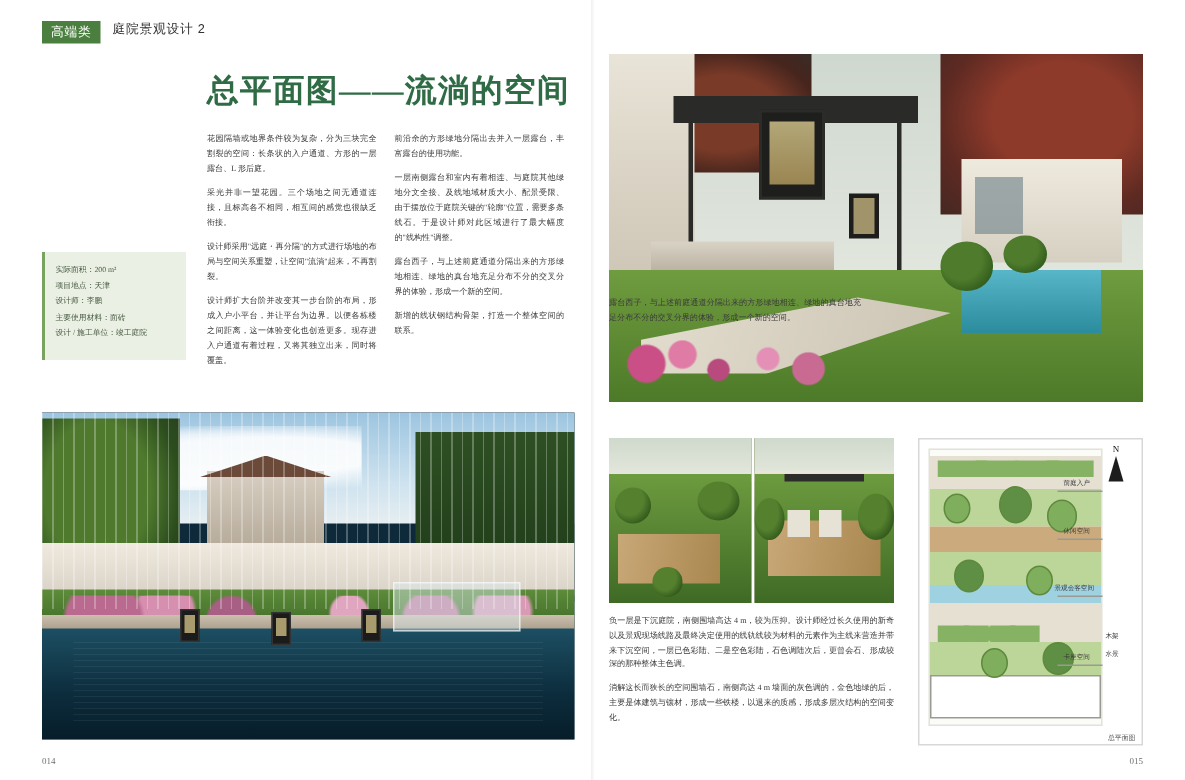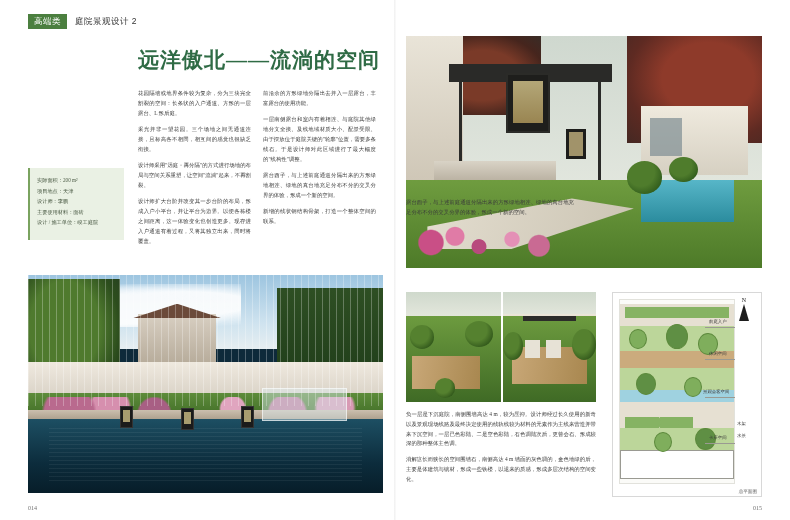--- a/index.html
+++ b/index.html
@@ -12,21 +12,21 @@
     position:relative;
   }
   .spread { position:absolute; inset:0; background:#fff; }
   
   .gutter {
     position:absolute; left:394px; top:0; width:2px; height:520px;
     background:linear-gradient(to right, rgba(0,0,0,0.06), rgba(0,0,0,0.02));
   }
 
   
-  .hdr { position:absolute; left:28px; top:14px; display:flex; align-items:center; gap:8px; }
+  .hdr { position:absolute; left:28px; top:14px; display:flex; align-items:flex-start; gap:8px; }
   .hdr-badge {
     background:#4b7f3f; color:#fff; font-size:8.5px; letter-spacing:.5px;
     padding:3px 6px 3px 6px; line-height:1.1;
   }
   .hdr-label { font-size:8.5px; color:#333; letter-spacing:.5px; }
 
   
   .title {
     position:absolute; left:138px; top:46px; width:245px;
     font-size:21px; color:#2f6b45; letter-spacing:1px; font-weight:bold;
@@ -214,21 +214,21 @@
 </head>
 <body>
 
 <div class="spread">
 
   <div class="hdr">
     <span class="hdr-badge">高端类</span>
     <span class="hdr-label">庭院景观设计 2</span>
   </div>
 
-  <div class="title">远洋傲北——流淌的空间</div>
+  <div class="title">总平面图——流淌的空间</div>
 
   <div class="body-cols">
     <div class="col">
       <p>花园隔墙或地界条件较为复杂，分为三块完全割裂的空间：长条状的入户通道、方形的一层露台、L 形后庭。</p>
       <p>采光并非一望花园。三个场地之间无通道连接，且标高各不相同，相互间的感觉也很缺乏衔接。</p>
       <p>设计师采用"远庭・再分隔"的方式进行场地的布局与空间关系重塑，让空间"流淌"起来，不再割裂。</p>
       <p>设计师扩大台阶并改变其一步台阶的布局，形成入户小平台，并让平台为边界。以便各栋楼之间距离，这一体验变化也创造更多。现存进入户通道有着过程，又将其独立出来，同时将覆盖。</p>
     </div>
     <div class="col">
       <p>前沿余的方形绿地分隔出去并入一层露台，丰富露台的使用功能。</p>

